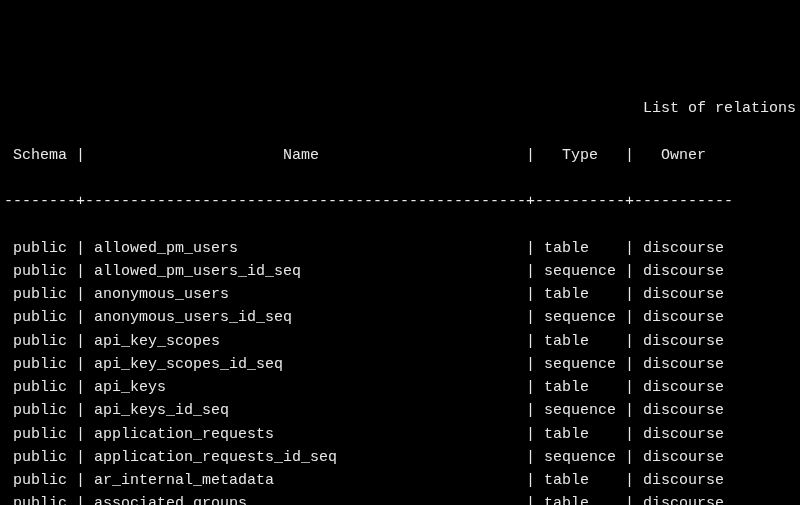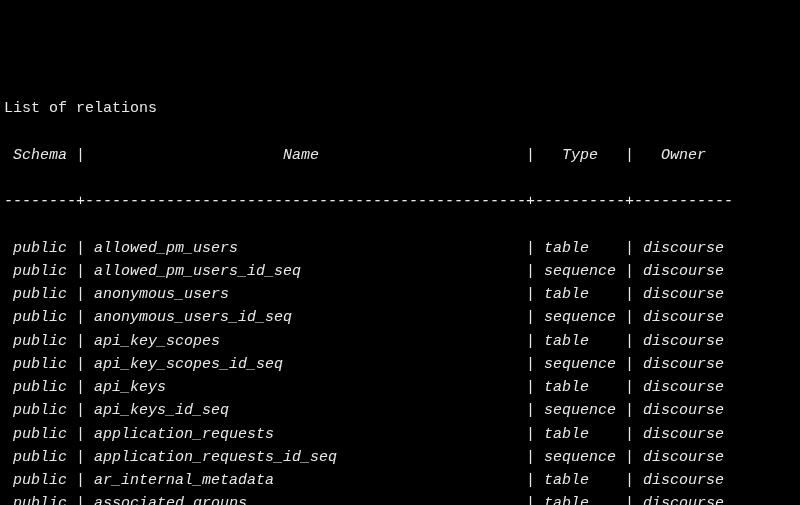--- a/index.html
+++ b/index.html
@@ -13,26 +13,25 @@
       font-family: "Consolas", "Courier New", monospace;
       font-size: 15px;
       line-height: 1.55;
       width: 800px;
       height: 505px;
       overflow: hidden;
       padding: 4px 4px 0 4px;
       white-space: pre;
     }
     .title {
-      text-align: left;
+      text-align: right;
       display: block;
     }
     .row {
       display: block;
-      font-style: italic;
     }
   </style>
 </head>
 <body>
 
 
 
 <span class="title">List of relations</span>
 <span class="row" id="header-row"> Schema |                      Name                       |   Type   |   Owner   </span>
 <span class="row">--------+-------------------------------------------------+----------+-----------</span>

